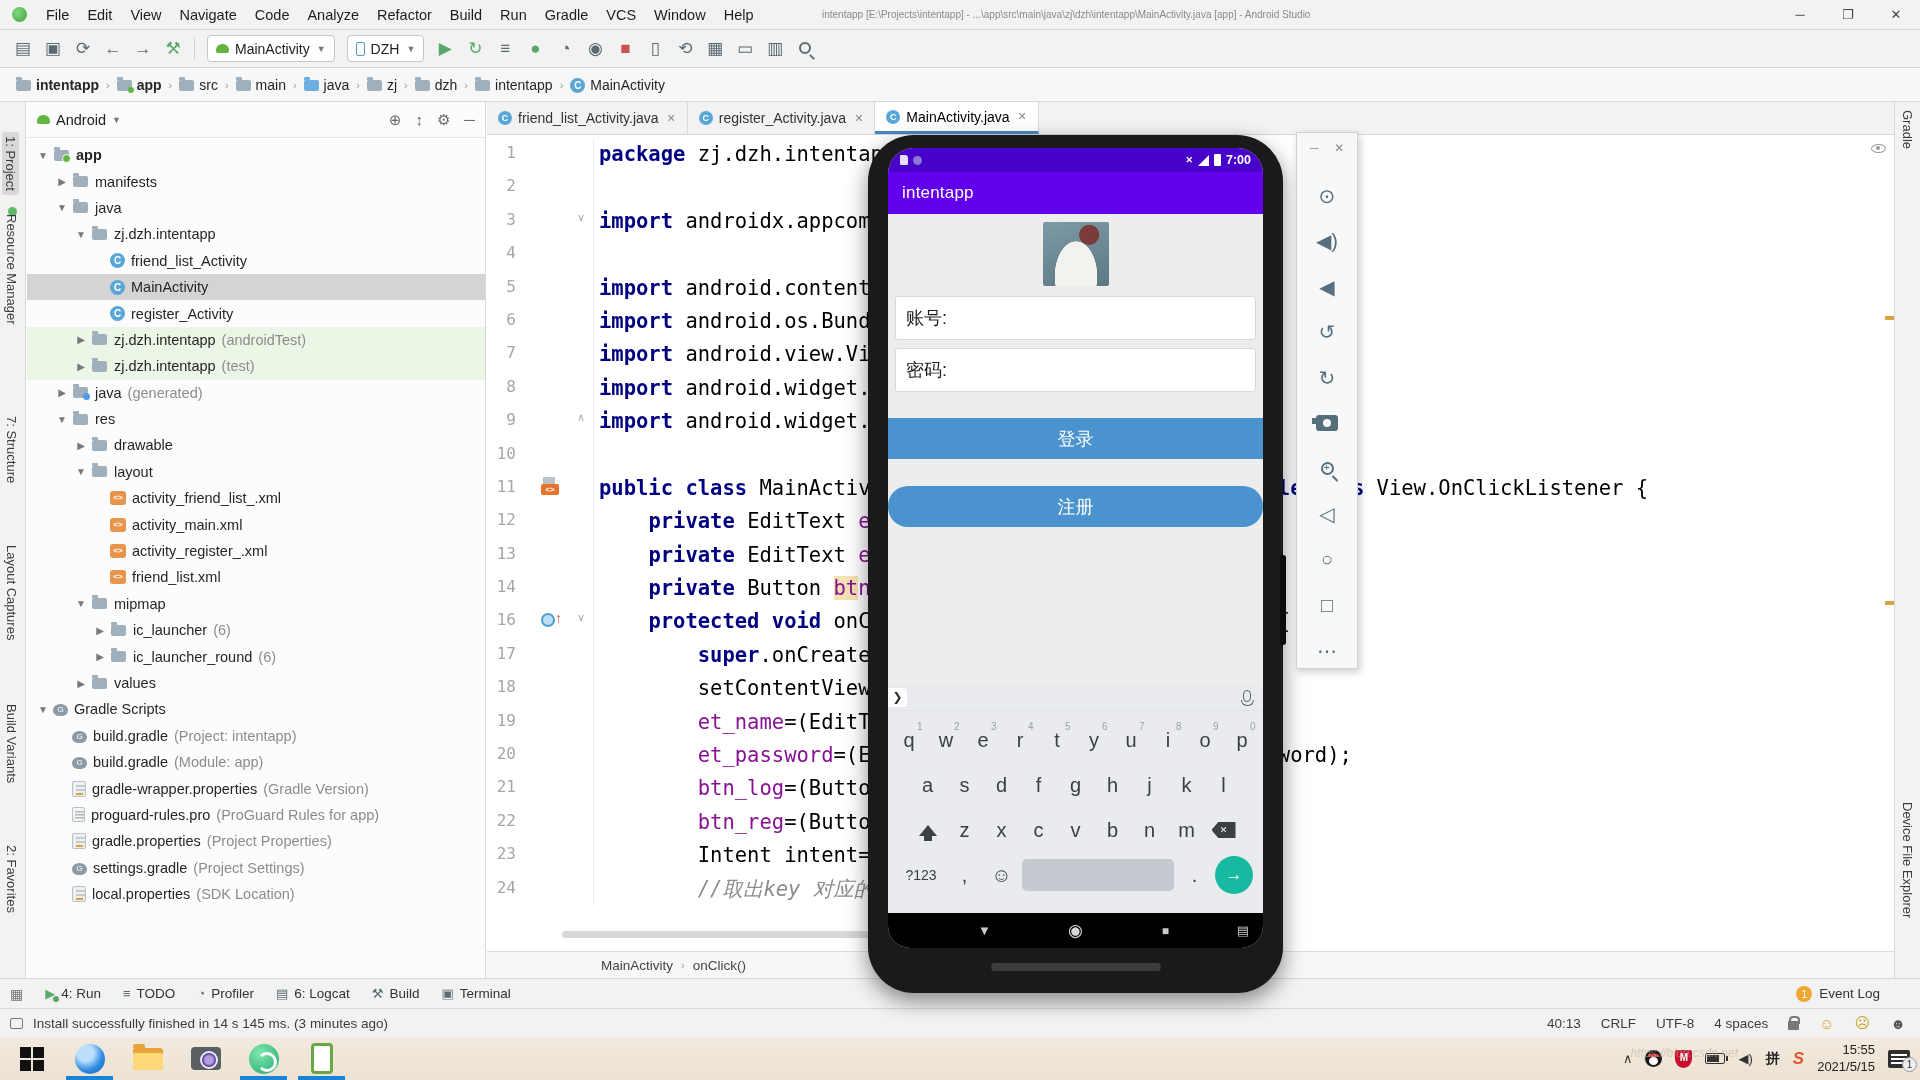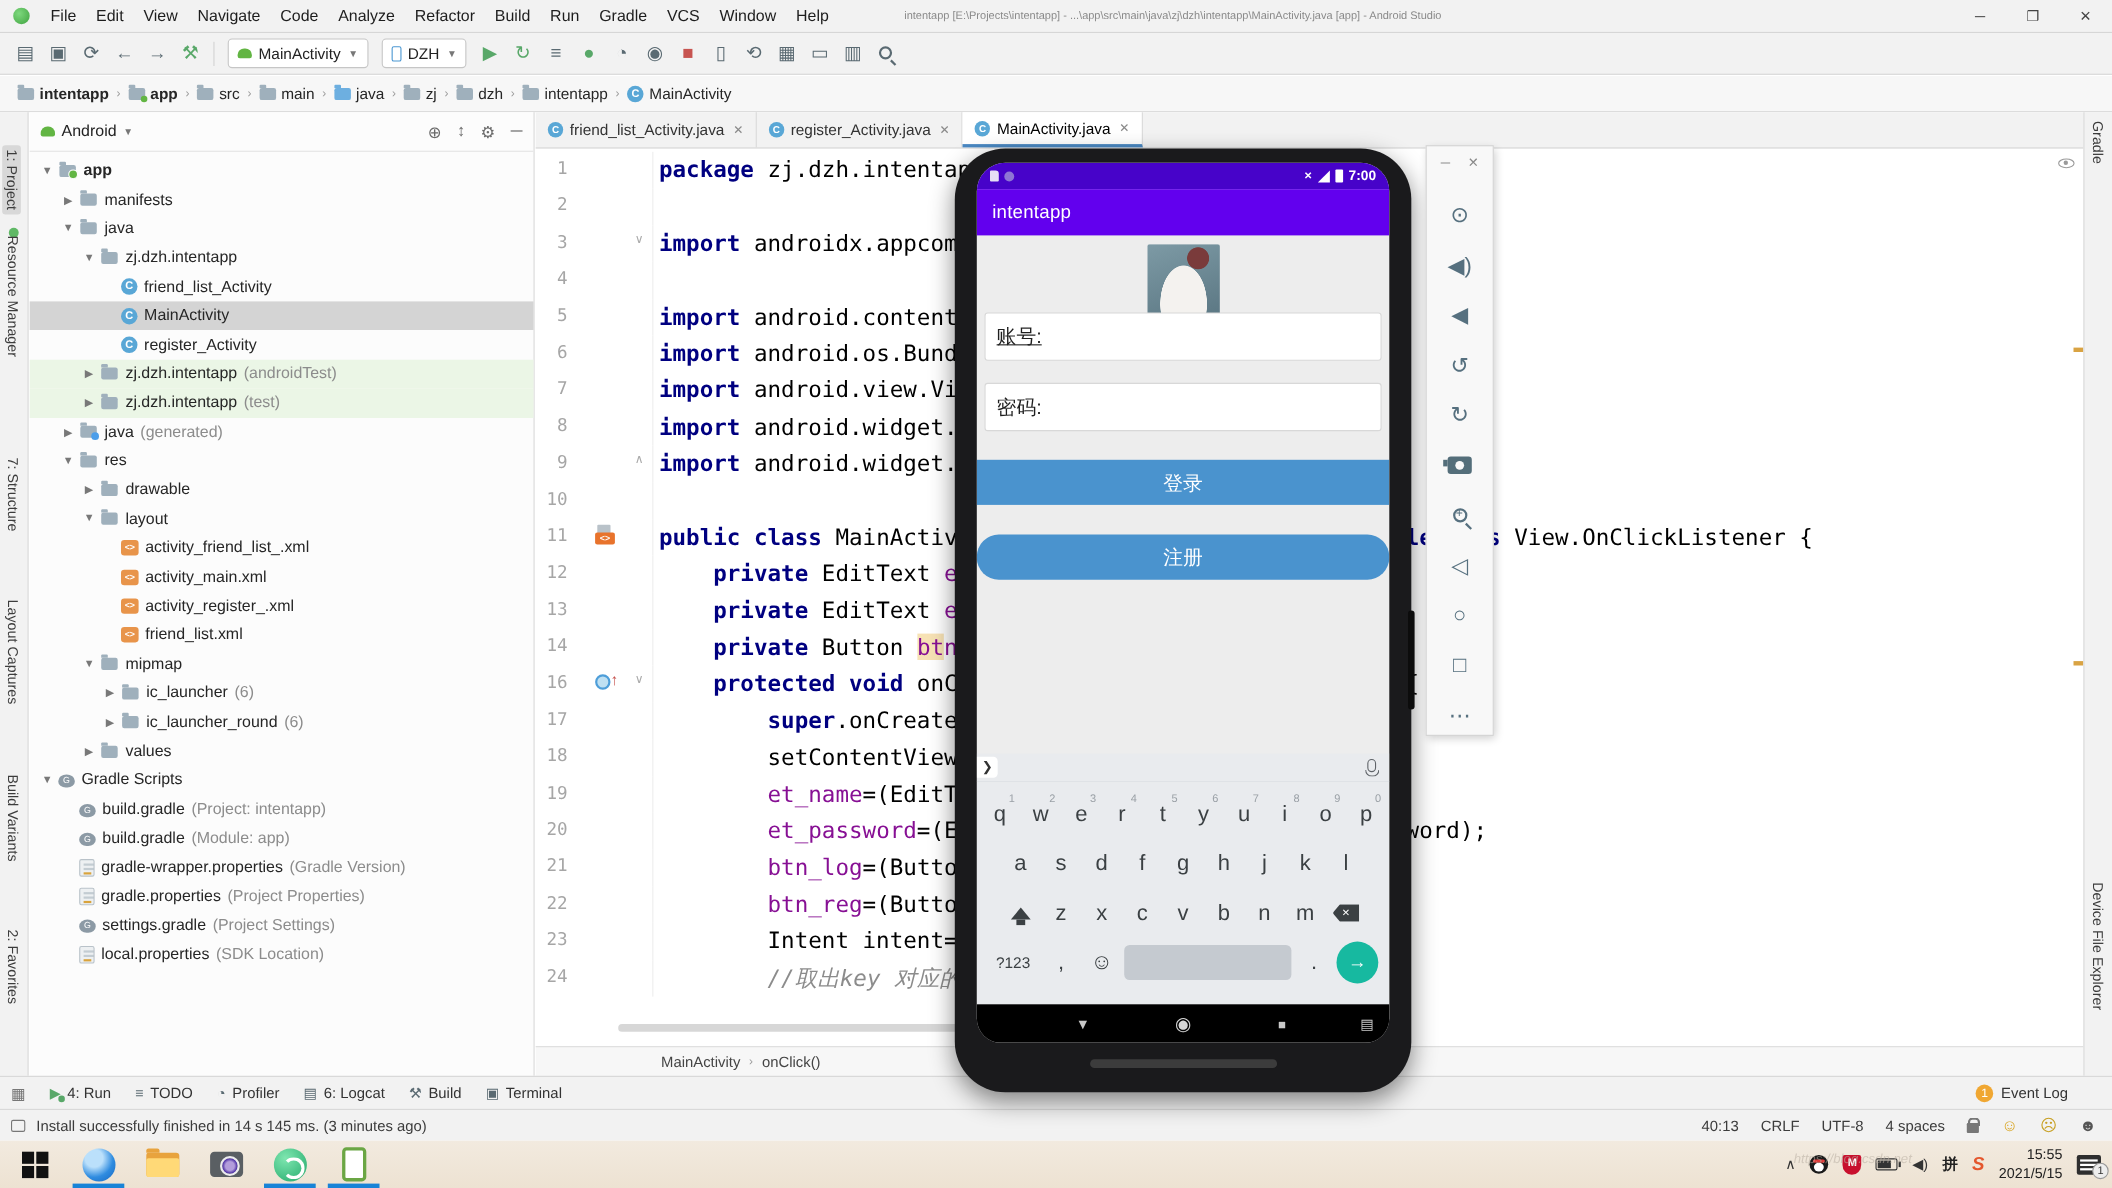--- a/index.html
+++ b/index.html
@@ -498,20 +498,26 @@
           <span class="note">(Module: app)</span>
         </div>
         <div class="trow" style="padding-left: 29px;">
           <span class="arr"></span>
           <span class="tico props"></span>
           <span class="lbl">gradle-wrapper.properties</span>
           <span class="note">(Gradle Version)</span>
         </div>
         <div class="trow" style="padding-left: 29px;">
           <span class="arr"></span>
+          <span class="tico txt"></span>
+          <span class="lbl">proguard-rules.pro</span>
+          <span class="note">(ProGuard Rules for app)</span>
+        </div>
+        <div class="trow" style="padding-left: 29px;">
+          <span class="arr"></span>
           <span class="tico props"></span>
           <span class="lbl">gradle.properties</span>
           <span class="note">(Project Properties)</span>
         </div>
         <div class="trow" style="padding-left: 29px;">
           <span class="arr"></span>
           <span class="tico gradle">G</span>
           <span class="lbl">settings.gradle</span>
           <span class="note">(Project Settings)</span>
         </div>
@@ -593,21 +599,21 @@
         </div>
         <div class="r">
           <span style="font-size:9px;">✕</span>
           <div class="tri"></div>
           <div class="batt"></div>
           <span>7:00</span>
         </div>
       </div>
       <div class="ph-appbar">intentapp</div>
       <div class="avatar"></div>
-      <div class="ph-input" style="top:136px;text-decoration:underline;">
+      <div class="ph-input" style="top:148px;">
         <span>账号:</span>
       </div>
       <div class="ph-input" style="top:200px;">
         <span>密码:</span>
       </div>
       <div class="ph-btnbar" style="top:270px;">登录</div>
       <div class="ph-btnbar" style="top:338px;border-radius:20px;">注册</div>
       <div class="sugg">
         <div class="chev">❯</div>
         <div class="micico"></div>

